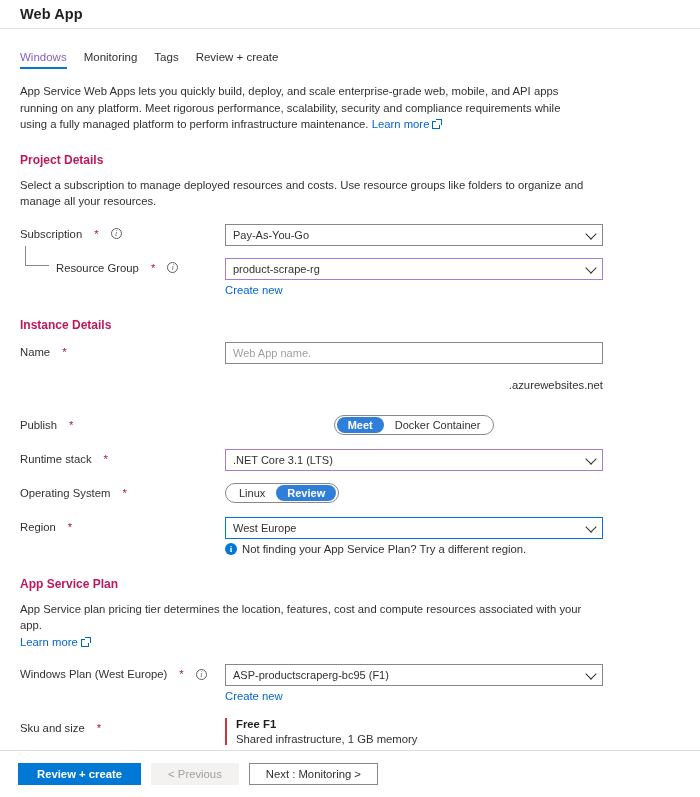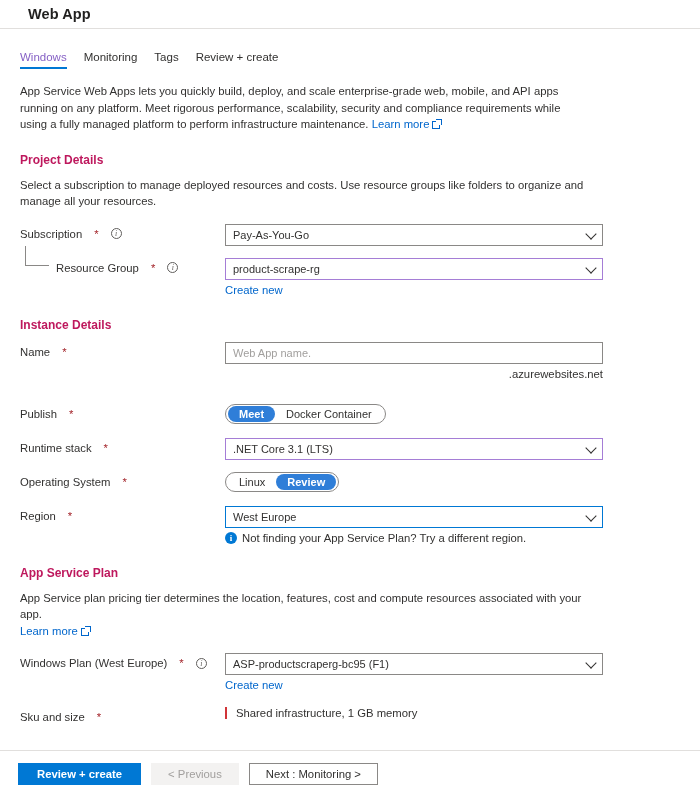--- a/index.html
+++ b/index.html
@@ -12,21 +12,21 @@
     overflow: hidden;
   }
 
   .page { position: relative; width: 700px; height: 797px; background:#fff; }
 
   
   .header {
     height: 29px;
     display: flex;
     align-items: center;
-    padding-left: 28px;
+    padding-left: 20px;
     border-bottom: 1px solid #e1dfdd;
   }
   .header-title {
     font-size: 14.5px;
     font-weight: bold;
     color: #201f1e;
     letter-spacing: .1px;
   }
 
   
@@ -169,21 +169,21 @@
     font-size: 11.3px;
     margin-top: 3px;
     display: inline-block;
   }
 
   .suffix {
     width: 378px;
     text-align: right;
     font-size: 11.3px;
     color: #323130;
-    margin-top: 4px;
+    margin-top: 15px;
   }
 
   
   .tree-label { padding-left: 36px; }
   .tree-line {
     position: absolute;
     left: 5px;
     top: -12px;
     width: 24px;
     height: 20px;
@@ -356,21 +356,21 @@
         <span class="req">*</span>
       </div>
       <div class="field">
         <div class="textbox">
           <span class="placeholder">Web App name.</span>
         </div>
         <div class="suffix">.azurewebsites.net</div>
       </div>
     </div>
 
-    <div class="row" style="margin-top:24px;">
+    <div class="row" style="margin-top:24px;text-align:center;">
       <div class="label">
         <span>Publish</span>
         <span class="req">*</span>
       </div>
       <div class="field">
         <div class="pill">
           <span class="pill-opt sel">Meet</span>
           <span class="pill-opt">Docker Container</span>
         </div>
       </div>
@@ -440,20 +440,21 @@
       </div>
     </div>
 
     <div class="row" style="margin-top:14px;">
       <div class="label">
         <span>Sku and size</span>
         <span class="req">*</span>
       </div>
       <div class="field">
         <div class="sku">
+          <div class="sku-title">Free F1</div>
           <div class="sku-desc">Shared infrastructure, 1 GB memory</div>
         </div>
       </div>
     </div>
 
   </div>
 
   <div class="footer">
     <div class="btn primary">Review + create</div>
     <div class="btn disabled">&lt; Previous</div>

